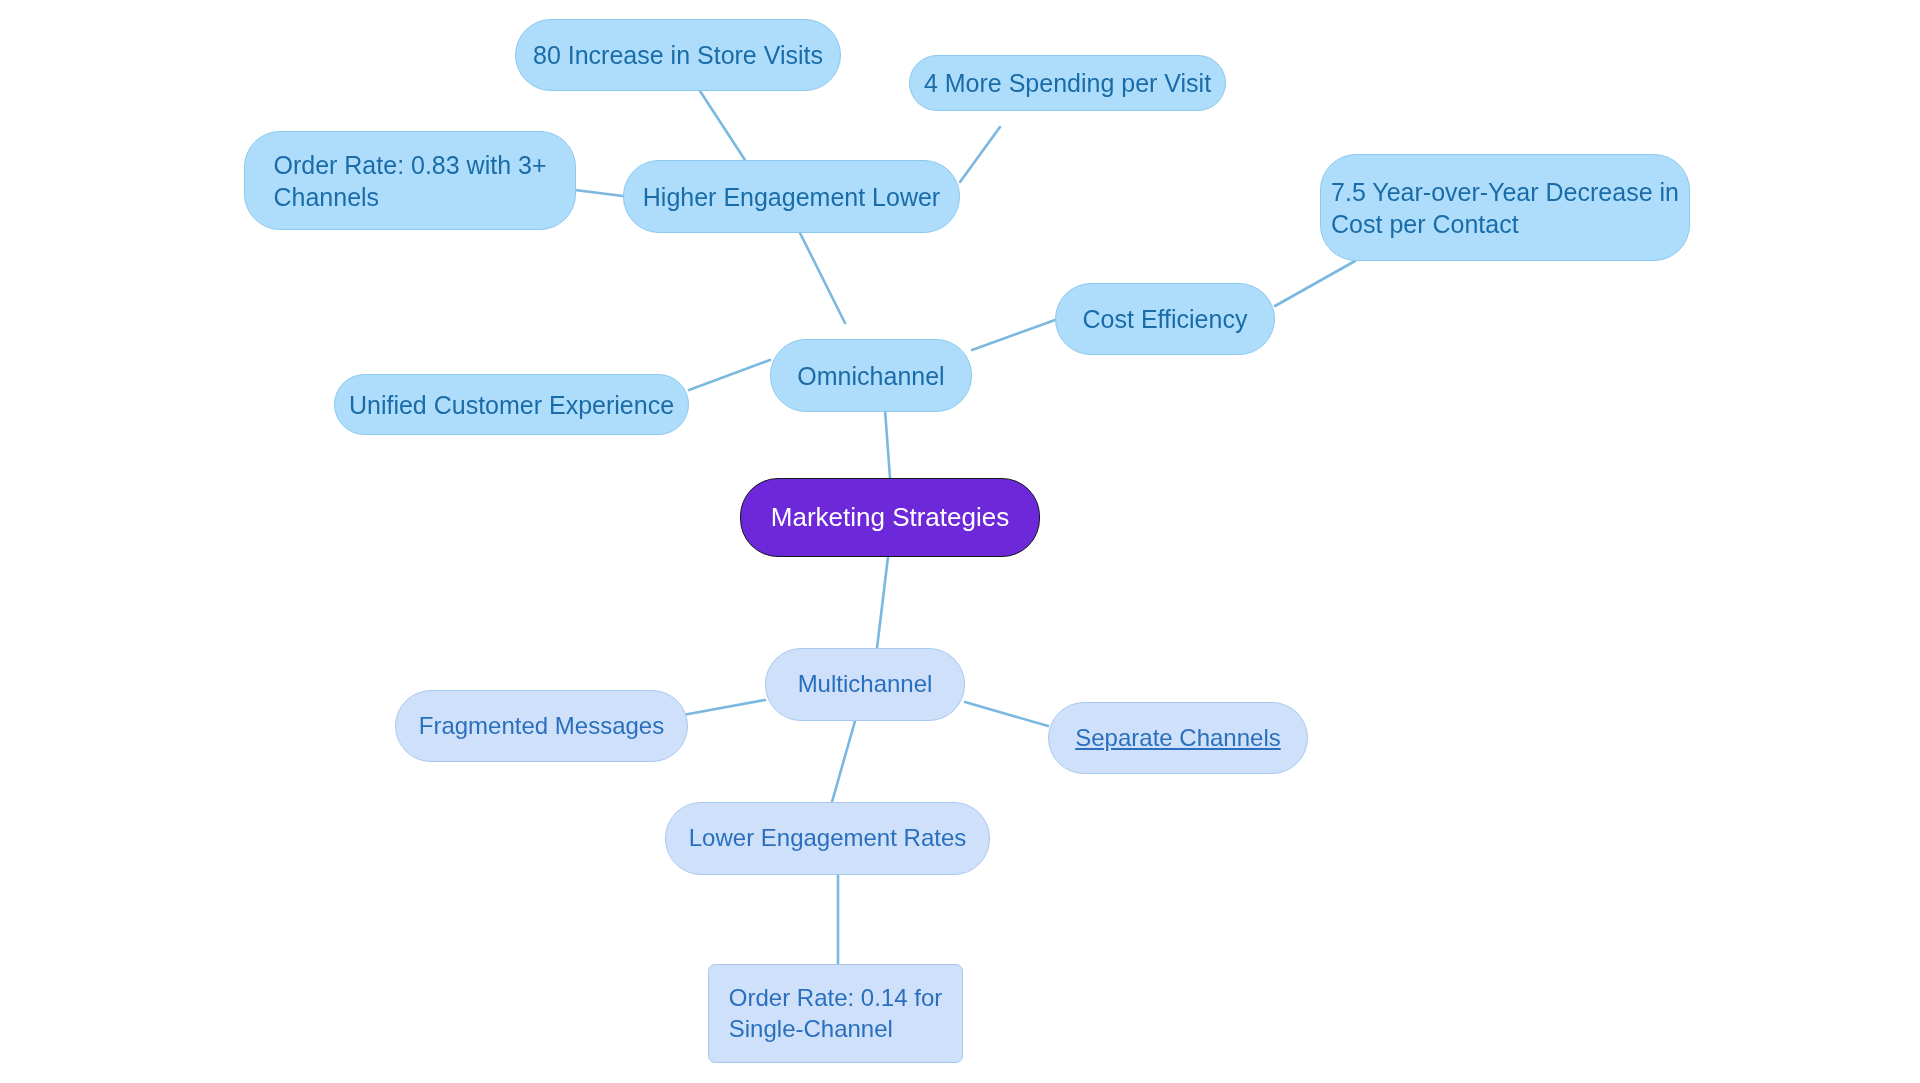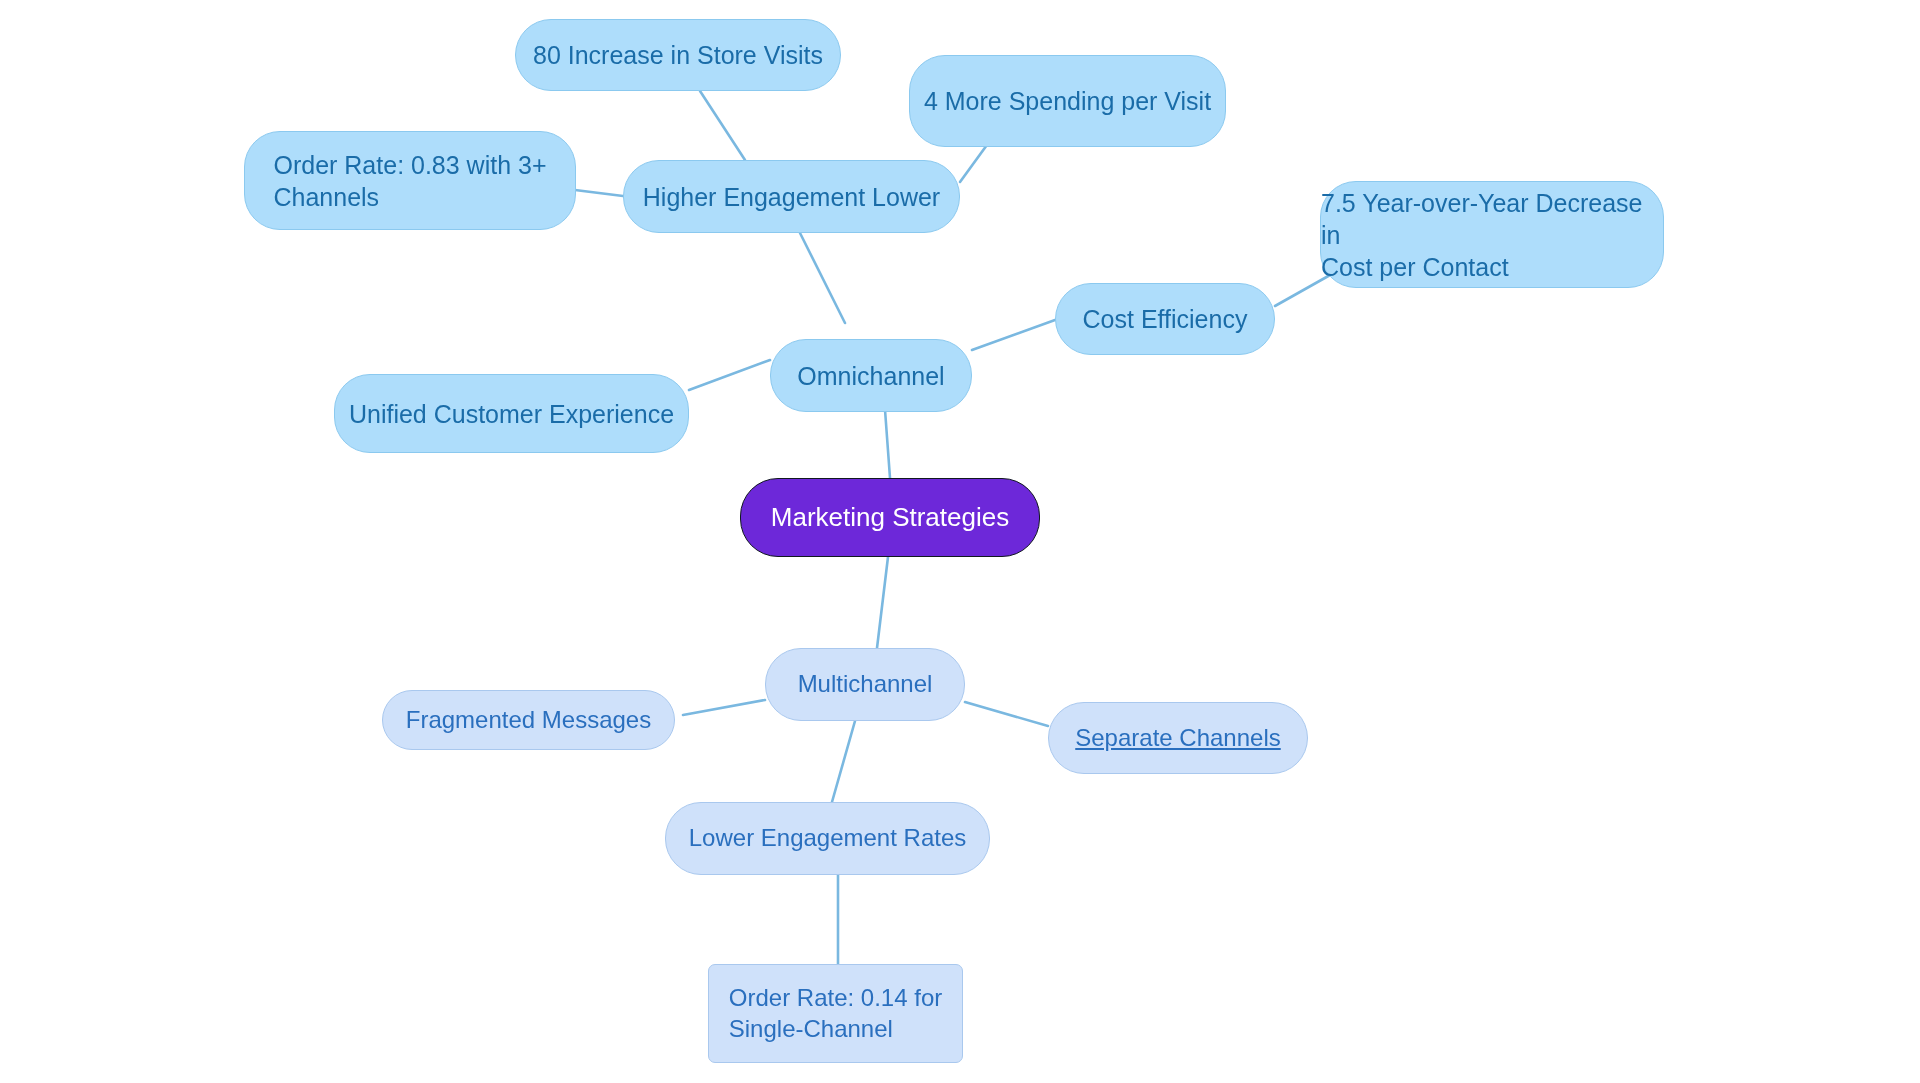--- a/index.html
+++ b/index.html
@@ -76,35 +76,35 @@
     </svg>
 
   <div class="node node-root" style="left: 740px; top: 478px; width: 300px; height: 79px;">Marketing Strategies</div>
 
   <div class="node node-omni" style="left: 770px; top: 339px; width: 202px; height: 73px;">Omnichannel</div>
 
   <div class="node node-omni" style="left: 623px; top: 160px; width: 337px; height: 73px;">Higher Engagement Lower</div>
 
   <div class="node node-omni" style="left: 515px; top: 19px; width: 326px; height: 72px;">80 Increase in Store Visits</div>
 
-  <div class="node node-omni" style="left: 909px; top: 55px; width: 317px; height: 92px;">4 More Spending per Visit</div>
+  <div class="node node-omni" style="left: 909px; top: 55px; width: 317px; height: 56px;">4 More Spending per Visit</div>
 
   <div class="node node-omni" style="left: 244px; top: 131px; width: 332px; height: 99px;">Order Rate: 0.83 with 3+
 Channels</div>
 
   <div class="node node-omni" style="left: 1055px; top: 283px; width: 220px; height: 72px;">Cost Efficiency</div>
 
-  <div class="node node-omni" style="left: 1320px; top: 154px; width: 344px; height: 107px; margin-top: 27px;">7.5 Year-over-Year Decrease in
+  <div class="node node-omni" style="left: 1320px; top: 154px; width: 370px; height: 107px;">7.5 Year-over-Year Decrease in
 Cost per Contact</div>
 
-  <div class="node node-omni" style="left: 334px; top: 374px; width: 355px; height: 79px;">Unified Customer Experience</div>
+  <div class="node node-omni" style="left: 334px; top: 374px; width: 355px; height: 61px;">Unified Customer Experience</div>
 
   <div class="node node-multi" style="left: 765px; top: 648px; width: 200px; height: 73px;">Multichannel</div>
 
-  <div class="node node-multi" style="left: 382px; top: 690px; width: 293px; height: 60px;">Fragmented Messages</div>
+  <div class="node node-multi" style="left: 395px; top: 690px; width: 293px; height: 72px;">Fragmented Messages</div>
 
   <div class="node node-multi" style="left: 1048px; top: 702px; width: 260px; height: 72px; text-decoration: underline;">Separate Channels</div>
 
   <div class="node node-multi" style="left: 665px; top: 802px; width: 325px; height: 73px;">Lower Engagement Rates</div>
 
   <div class="node node-multi" style="left: 708px; top: 964px; width: 255px; height: 99px; border-radius: 7px;">Order Rate: 0.14 for
 Single-Channel</div>
 
 </div>
 

